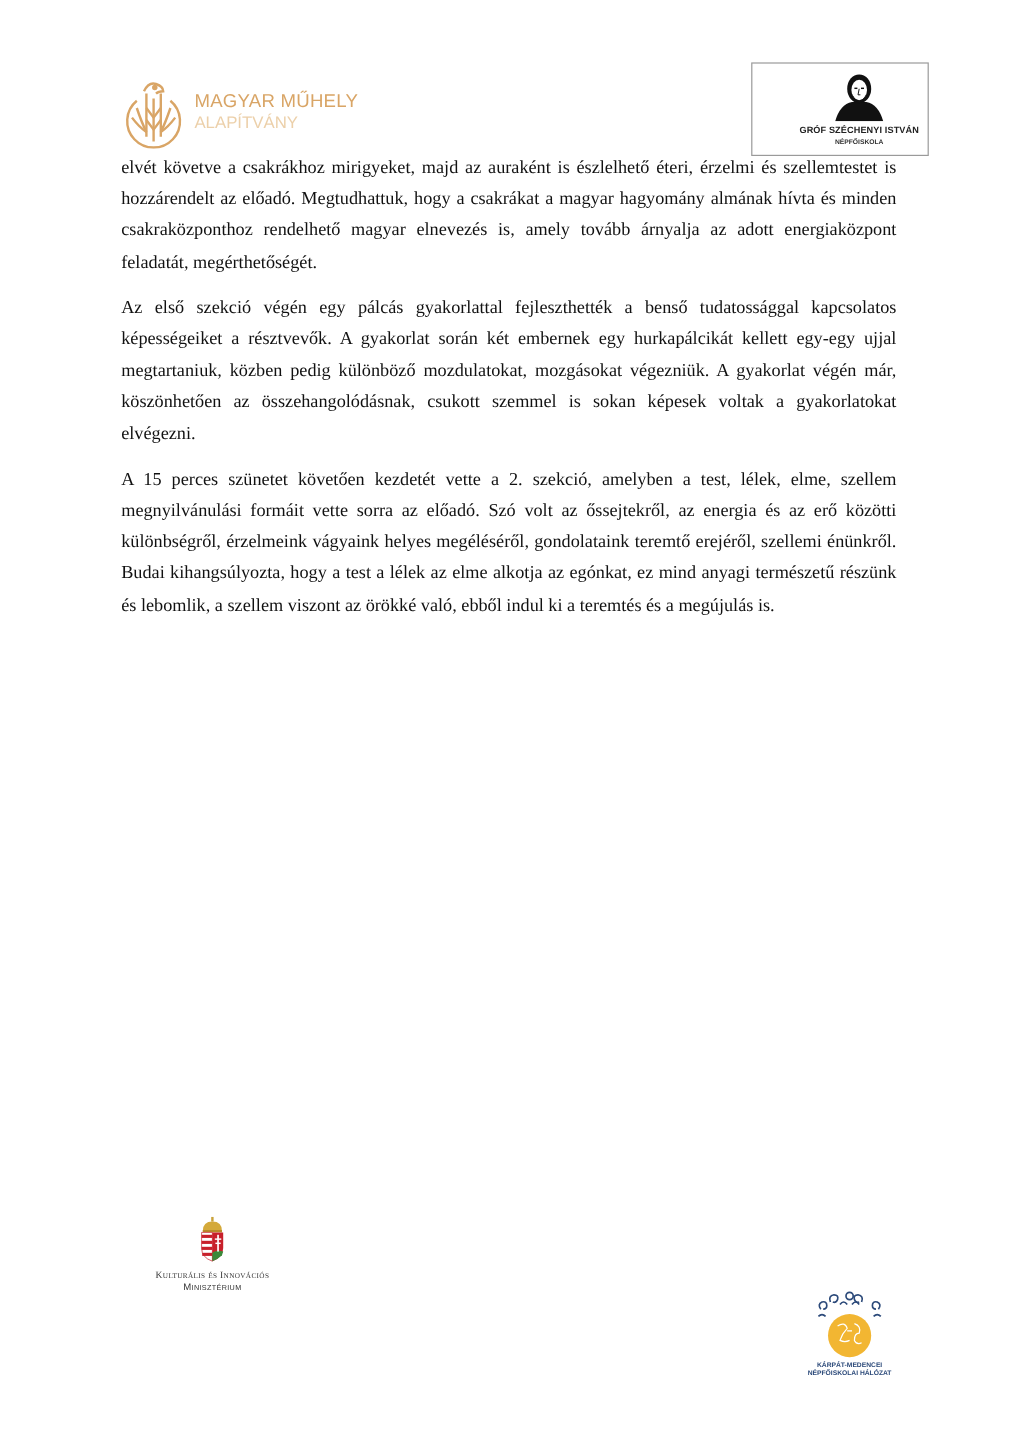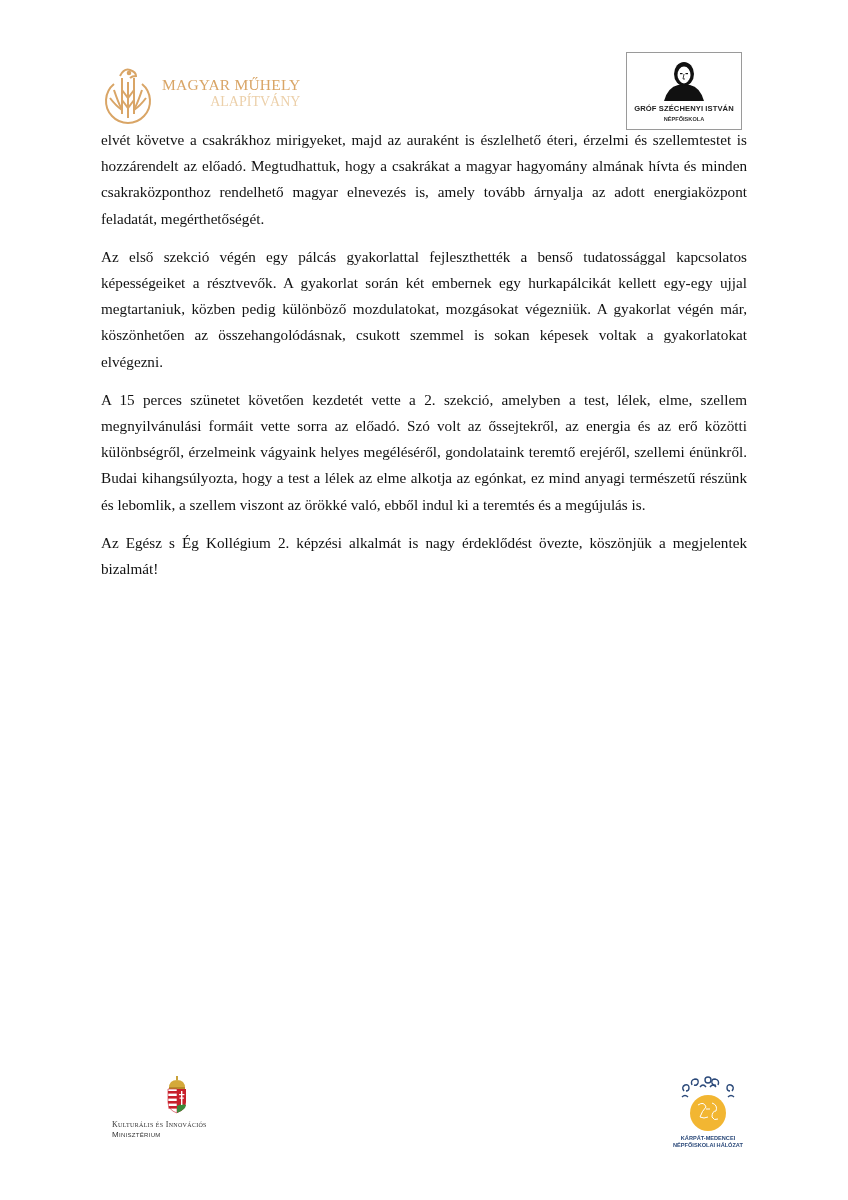--- a/index.html
+++ b/index.html
@@ -3,36 +3,36 @@
 <meta charset="utf-8">
 <style>
   html, body { margin: 0; padding: 0; background: #ffffff; }
   body { width: 848px; height: 1200px; position: relative; overflow: hidden;
          font-family: "Liberation Serif", serif; color: #111; }
   .page { position: absolute; inset: 0; }
 
   
   .logo-mm { position: absolute; left: 100px; top: 62px; display: flex; align-items: center; }
   .logo-mm svg { width: 56px; height: 62px; }
-  .logo-mm .mm-text { margin-left: 6px; font-family: Liberation Serif, serif; color: #d9a566; line-height: 1; text-align: right; }
+  .logo-mm .mm-text { margin-left: 6px; font-family: Liberation Sans, sans-serif; color: #d9a566; line-height: 1; }
   .logo-mm .mm-line1 { font-size: 15.5px; letter-spacing: 0.2px; }
   .logo-mm .mm-line2 { font-size: 14px; color: #ecd0aa; margin-top: 3px; font-weight: 300; }
 
   .logo-gsz { position: absolute; left: 626px; top: 52px; width: 114px; height: 76px;
-              border: 1px solid #9a9a9a; background: #fff; text-align: center; }
+              border: 1px solid #9a9a9a; background: #fff; text-align: center; padding-left: 32px; }
   .logo-gsz svg { display: block; margin: 4px auto 0 auto; width: 44px; height: 44px; }
   .logo-gsz .gsz-1 { font-family: "Liberation Sans", sans-serif; font-weight: bold; font-size: 7.6px; letter-spacing: 0.1px; margin-top: 3px; color: #222; }
   .logo-gsz .gsz-2 { font-family: "Liberation Sans", sans-serif; font-weight: bold; font-size: 5.6px; margin-top: 3px; color: #333; }
 
   
   .content { position: absolute; left: 101px; top: 127px; width: 646px; }
   .content p { margin: 0 0 12px 0; font-size: 15.2px; line-height: 26.2px; text-align: justify; }
 
   
-  .logo-kim { position: absolute; left: 112px; top: 1076px; width: 130px; text-align: left; }
+  .logo-kim { position: absolute; left: 112px; top: 1014px; width: 130px; text-align: center; }
   .logo-kim svg { display: block; margin: 0 auto; width: 22px; height: 40px; }
   .logo-kim .kim-1 { font-family: "Liberation Serif", serif; font-size: 8px; letter-spacing: 0.3px; color: #333; margin-top: 4px; font-variant: small-caps; }
   .logo-kim .kim-2 { font-family: Liberation Sans, sans-serif; font-size: 8px; letter-spacing: 0.3px; color: #333; margin-top: 1px; font-variant: small-caps; }
 
   .logo-kmn { position: absolute; left: 668px; top: 1075px; width: 80px; text-align: center; }
   .logo-kmn svg { display: block; margin: 0 auto; width: 60px; height: 58px; }
   .logo-kmn .kmn-1, .logo-kmn .kmn-2 { font-family: "Liberation Sans", sans-serif; font-weight: bold; font-size: 5.6px; color: #2c4a7a; line-height: 1.25; }
   .logo-kmn .kmn-1 { margin-top: 2px; }
 </style>
 </head>
@@ -75,21 +75,20 @@
       <path d="M22 17 L21 22 L23 22" fill="none" stroke="#111" stroke-width="0.8"></path>
     </svg>
     <div class="gsz-1">GRÓF SZÉCHENYI ISTVÁN</div>
     <div class="gsz-2">NÉPFŐISKOLA</div>
   </div>
 
   <div class="content">
     <p>elvét követve a csakrákhoz mirigyeket, majd az auraként is észlelhető éteri, érzelmi és szellemtestet is hozzárendelt az előadó. Megtudhattuk, hogy a csakrákat a magyar hagyomány almának hívta és minden csakraközponthoz rendelhető magyar elnevezés is, amely tovább árnyalja az adott energiaközpont feladatát, megérthetőségét.</p>
     <p>Az első szekció végén egy pálcás gyakorlattal fejleszthették a benső tudatossággal kapcsolatos képességeiket a résztvevők. A gyakorlat során két embernek egy hurkapálcikát kellett egy-egy ujjal megtartaniuk, közben pedig különböző mozdulatokat, mozgásokat végezniük. A gyakorlat végén már, köszönhetően az összehangolódásnak, csukott szemmel is sokan képesek voltak a gyakorlatokat elvégezni.</p>
     <p>A 15 perces szünetet követően kezdetét vette a 2. szekció, amelyben a test, lélek, elme, szellem megnyilvánulási formáit vette sorra az előadó.  Szó volt az őssejtekről, az energia és az erő közötti különbségről, érzelmeink vágyaink helyes megéléséről, gondolataink teremtő erejéről, szellemi énünkről. Budai kihangsúlyozta, hogy a test a lélek az elme alkotja az egónkat, ez mind anyagi természetű részünk és lebomlik, a szellem viszont az örökké való, ebből indul ki a teremtés és a megújulás is.</p>
-    <p>Az Egész s Ég Kollégium 2. képzési alkalmát is nagy érdeklődést övezte, köszönjük a megjelentek bizalmát!</p>
   </div>
 
   <div class="logo-kim">
     <svg viewBox="0 0 22 40">
       <rect x="10" y="0" width="2" height="4" fill="#c9a23a"></rect>
       <path d="M3 12 Q3 4 11 4 Q19 4 19 12 Z" fill="#d4a93a"></path>
       <rect x="3" y="11" width="16" height="2" fill="#b88a2a"></rect>
       <path d="M2 13 L11 13 L11 37 Q2 34 2 26 Z" fill="#ffffff" stroke="#c8202b" stroke-width="0.6"></path>
       <rect x="2" y="15" width="9" height="2.6" fill="#c8202b"></rect>
       <rect x="2" y="20" width="9" height="2.6" fill="#c8202b"></rect>

